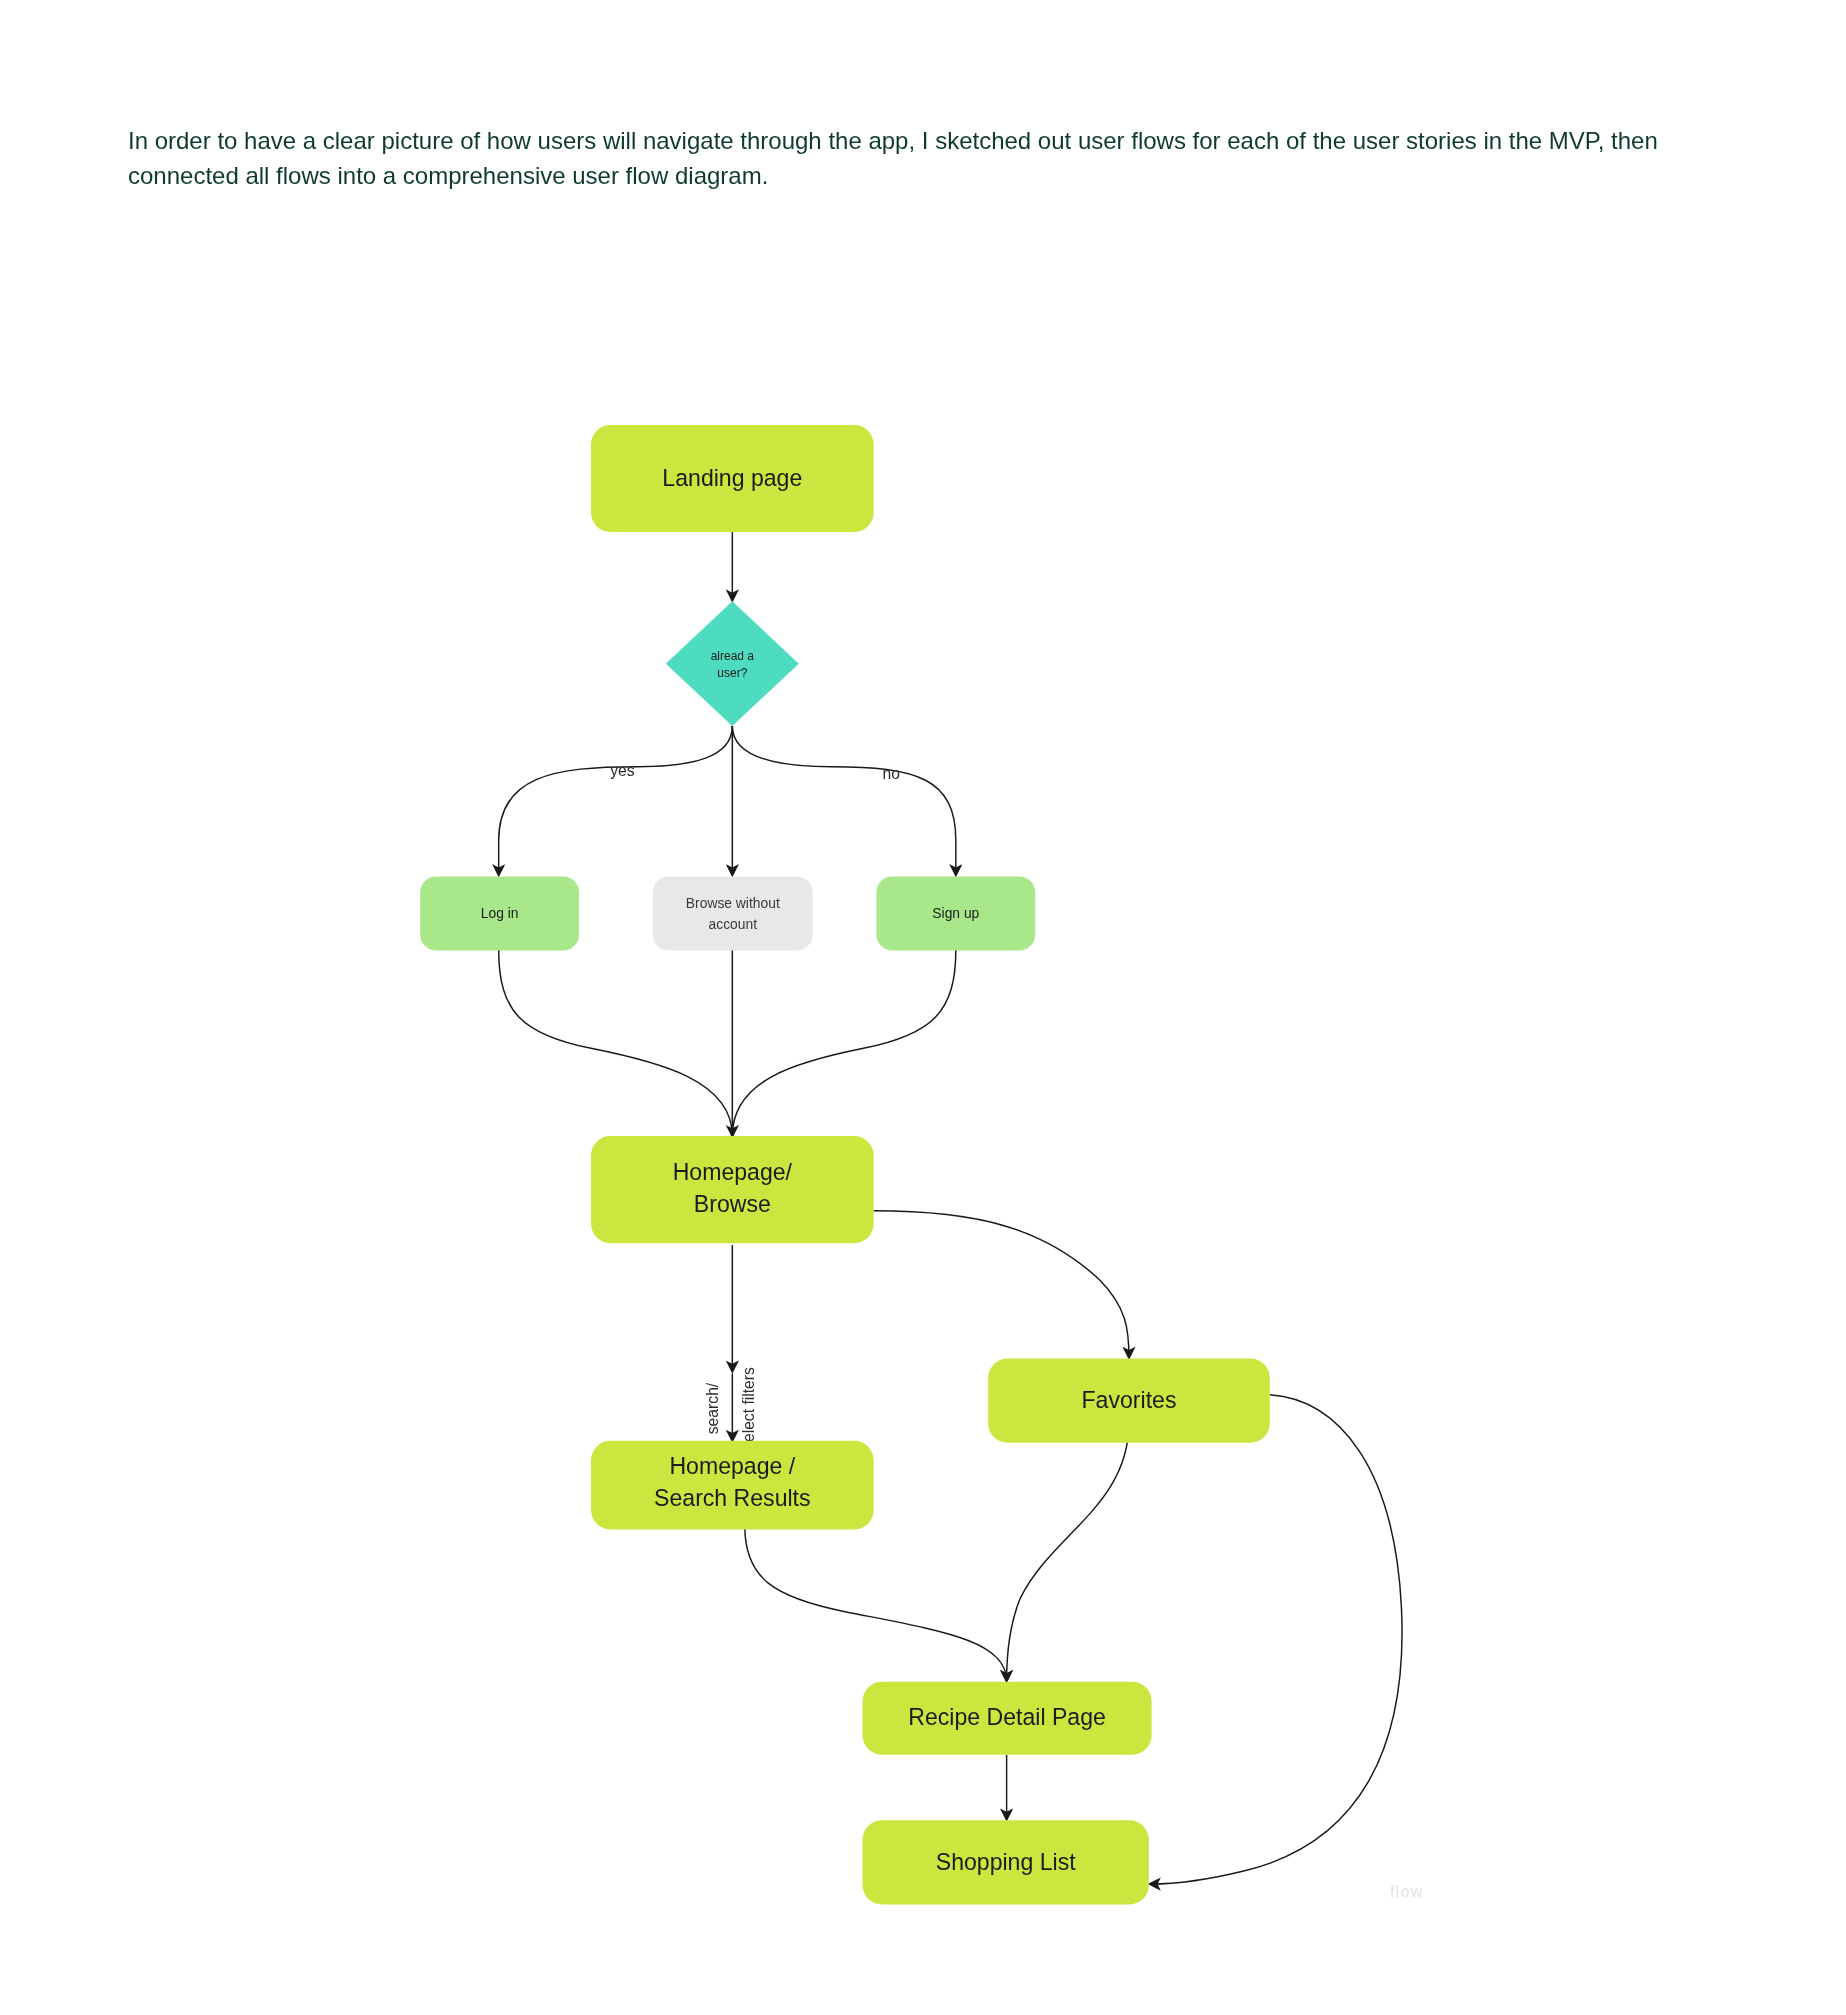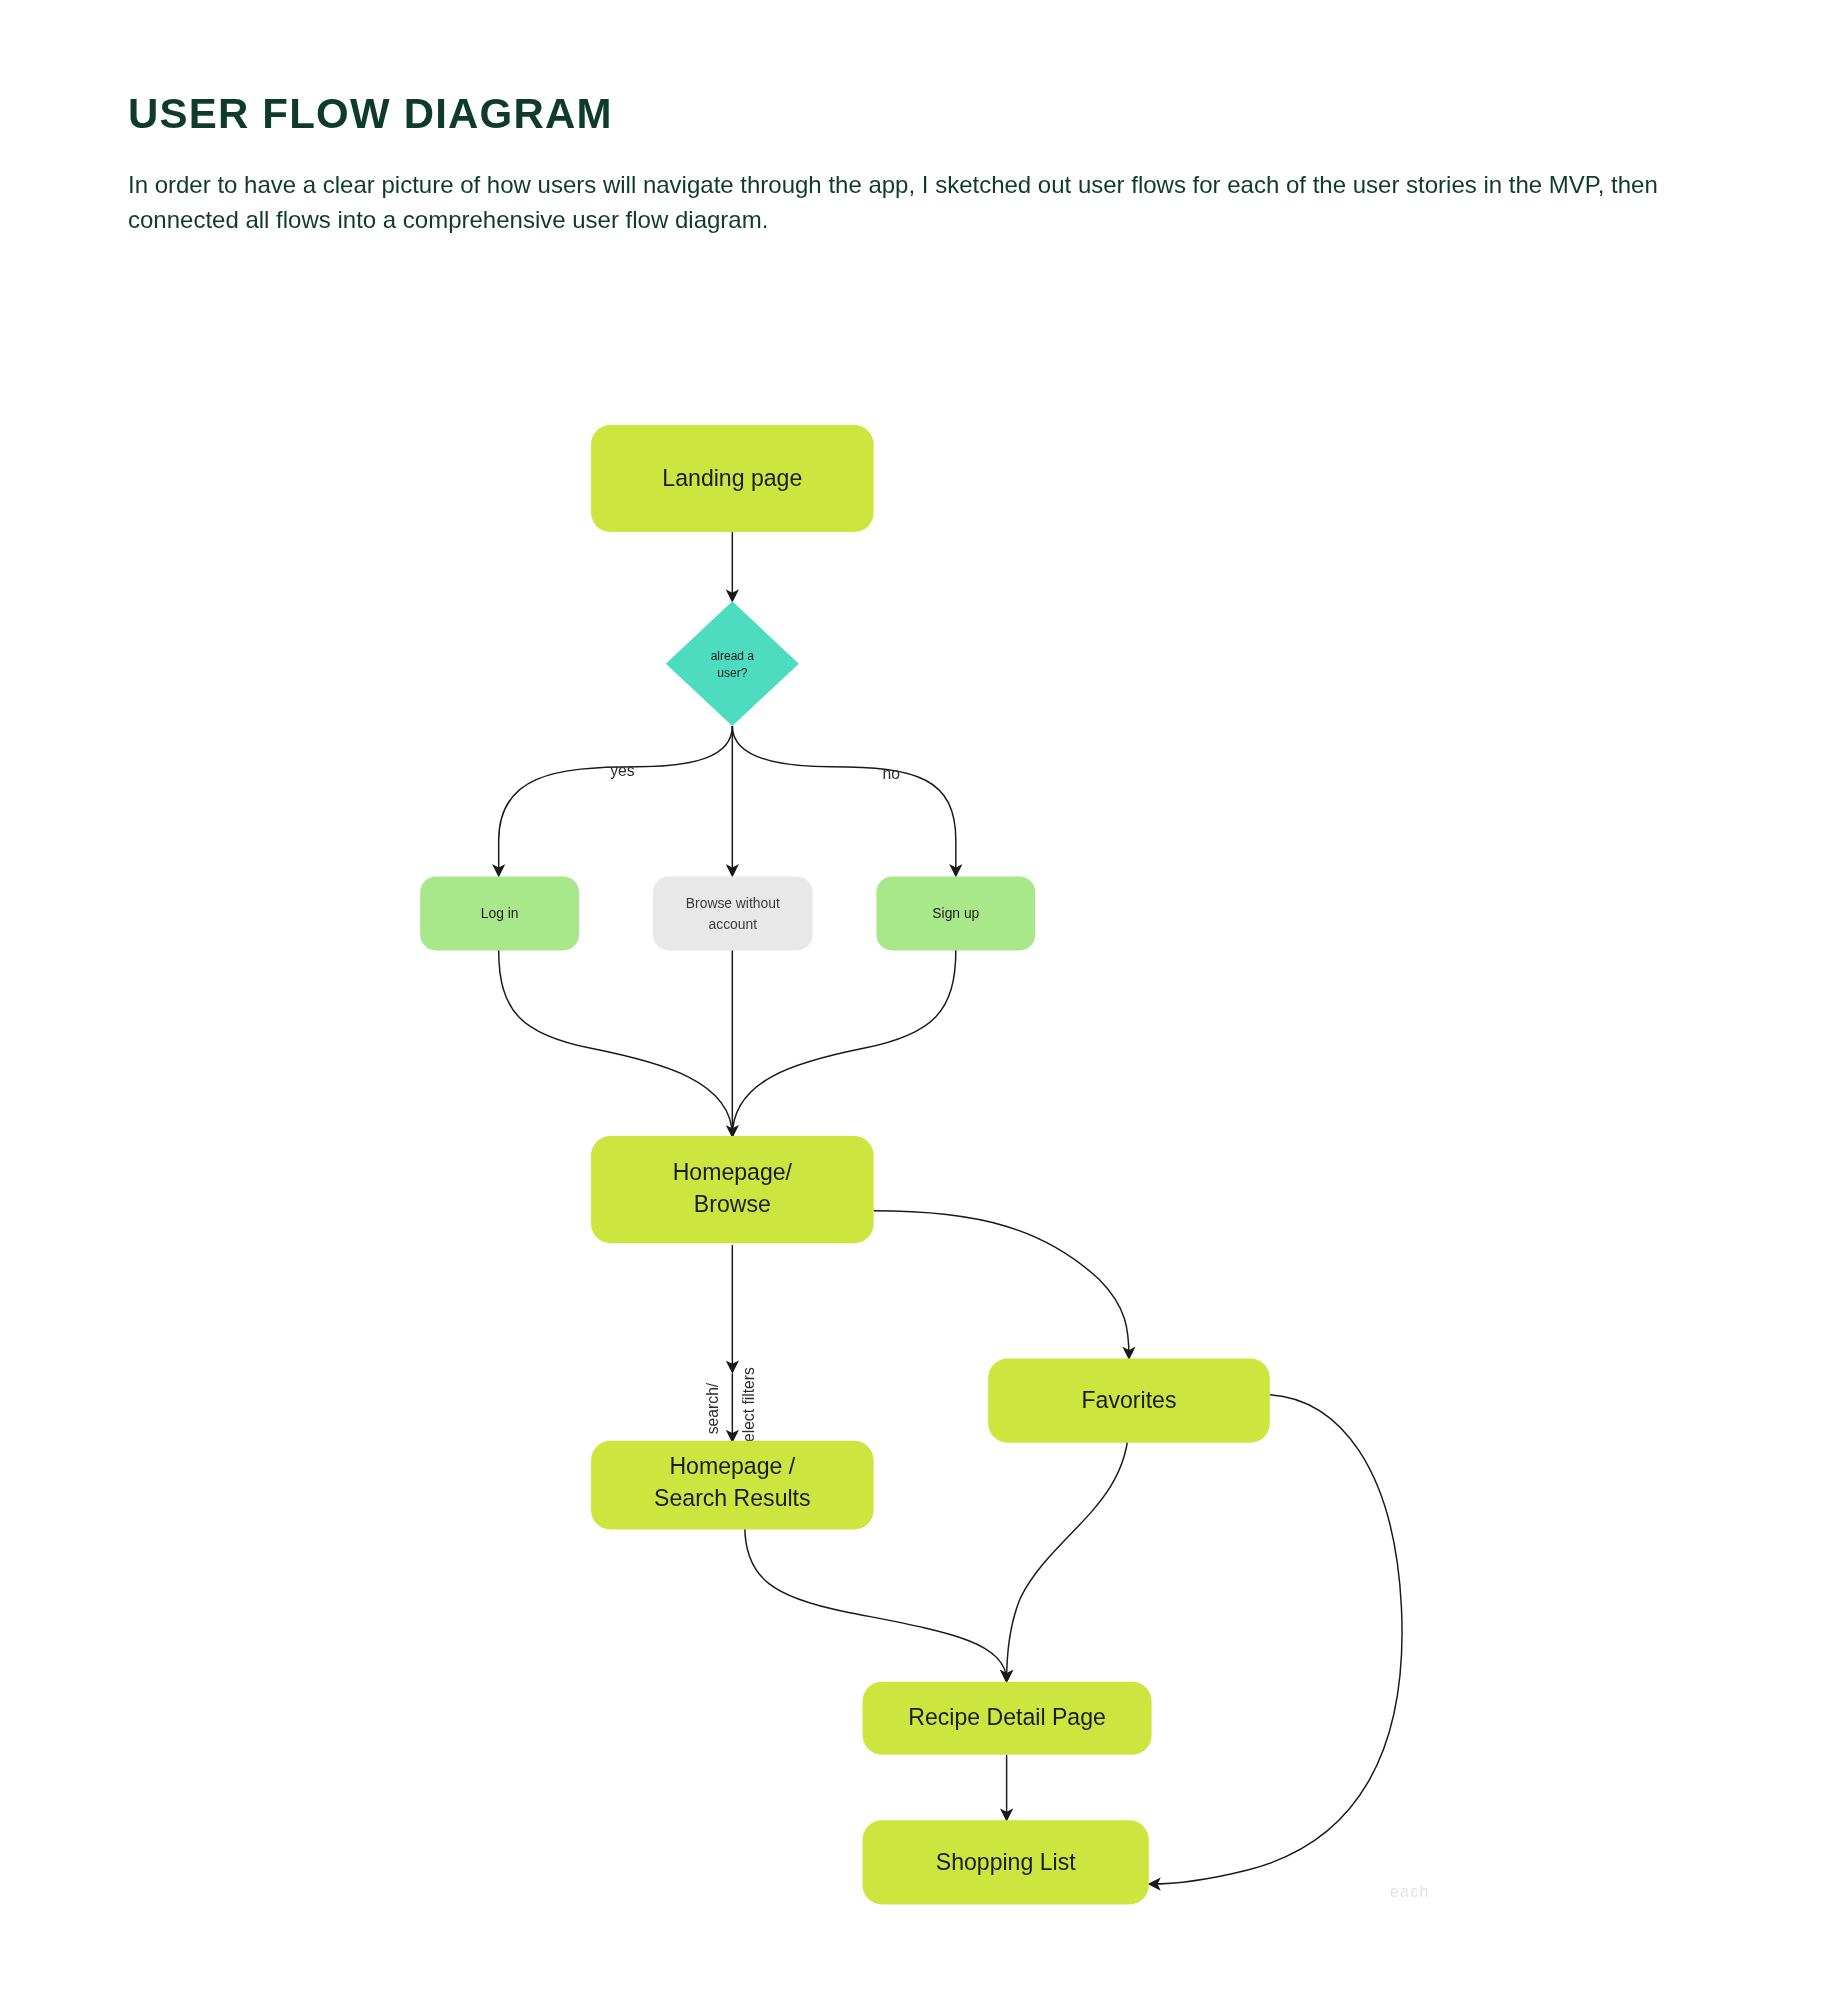--- a/index.html
+++ b/index.html
@@ -101,21 +101,20 @@
     color: #e2e2e2;
     user-select: none;
   }
 </style>
 </head>
 <body>
 
 <div class="page">
 
   <div class="header">
-    <h1 class="page-title">USER FLOW DIAGRAM</h1>
     <p class="page-intro">In order to have a clear picture of how users will navigate through the app, I sketched out user flows for each of the user stories in the MVP, then connected all flows into a comprehensive user flow diagram.</p>
   </div>
 
   <div class="diagram-wrap">
     <svg class="flow" viewBox="0 0 4000 3560" xmlns="http://www.w3.org/2000/svg">
 
       <defs>
         <marker id="arrow" viewBox="0 0 12 12" refX="10" refY="6" markerWidth="9" markerHeight="9" orient="auto-start-reverse">
           <path d="M 0 0 L 12 6 L 0 12 L 3 6 z" fill="#1A1A1A"></path>
         </marker>
@@ -215,16 +214,16 @@
 
         <g>
           <rect x="1868" y="3182" width="620" height="182" rx="42" ry="42" fill="#CCE63F"></rect>
           <text class="node-label big" x="2178" y="3276">Shopping List</text>
         </g>
 
       </g>
     </svg>
   </div>
 
-  <div class="watermark">each</div>
+  <div class="watermark">flow</div>
 
 </div>
 
 
 </body></html>

